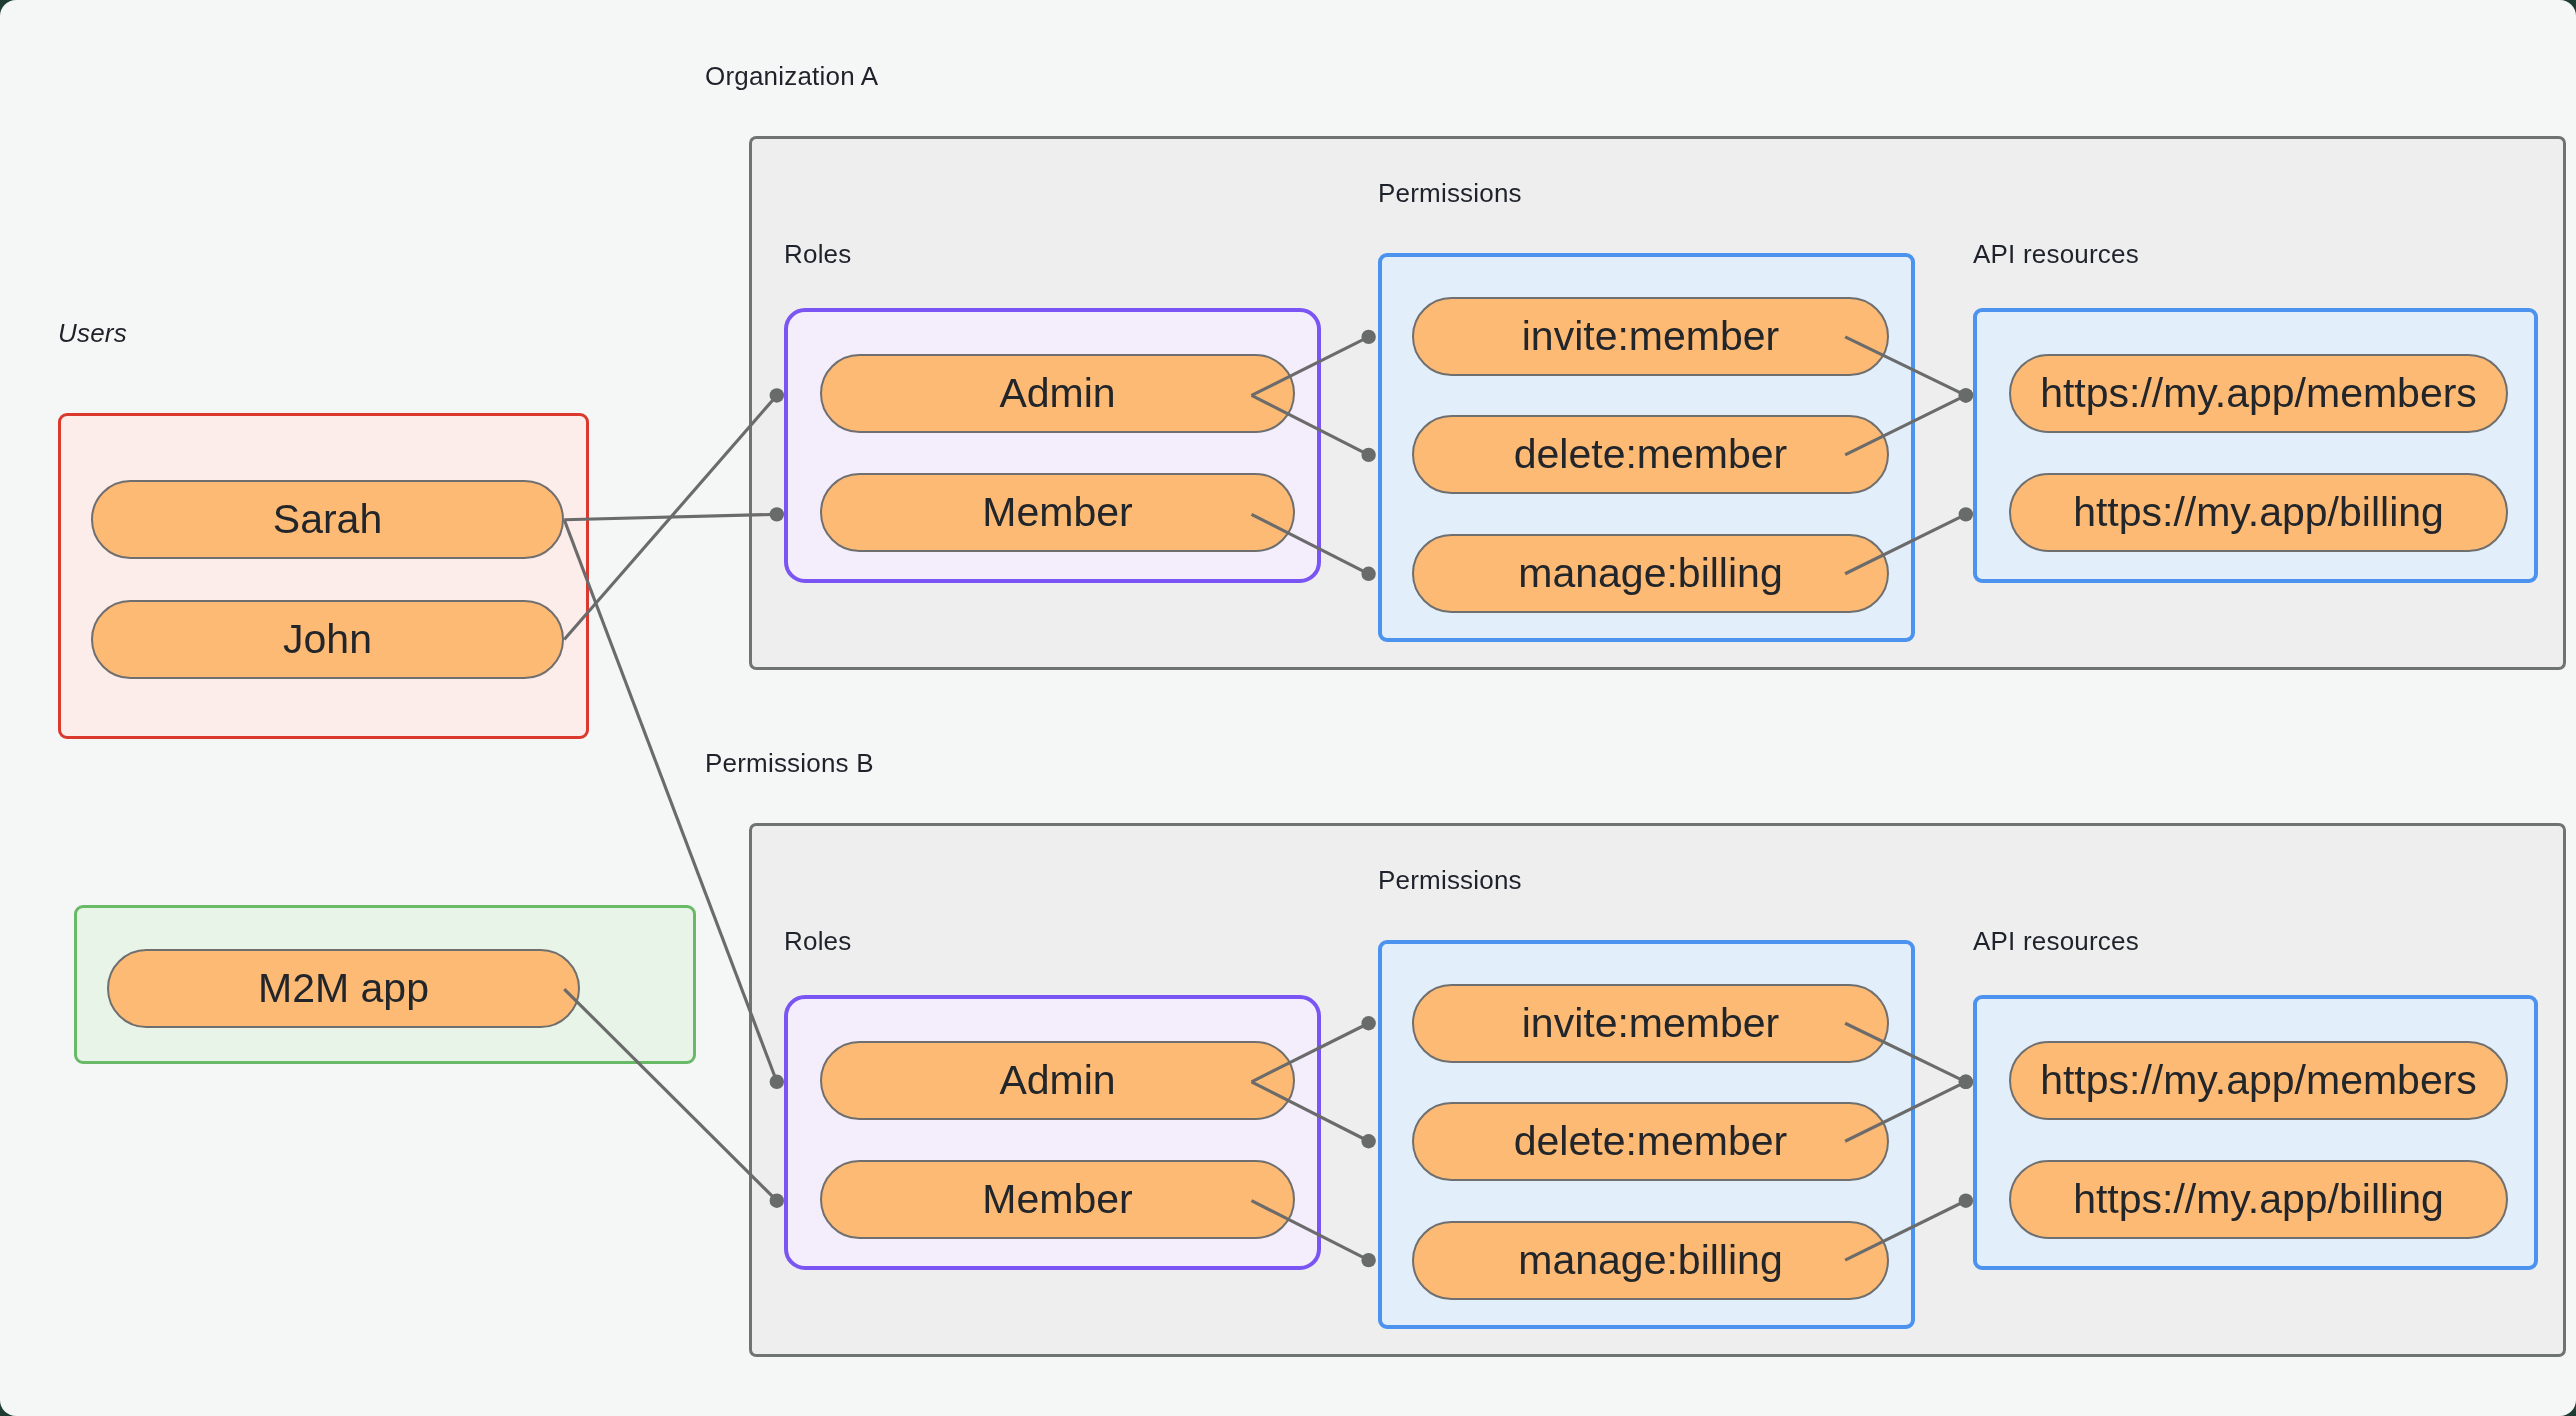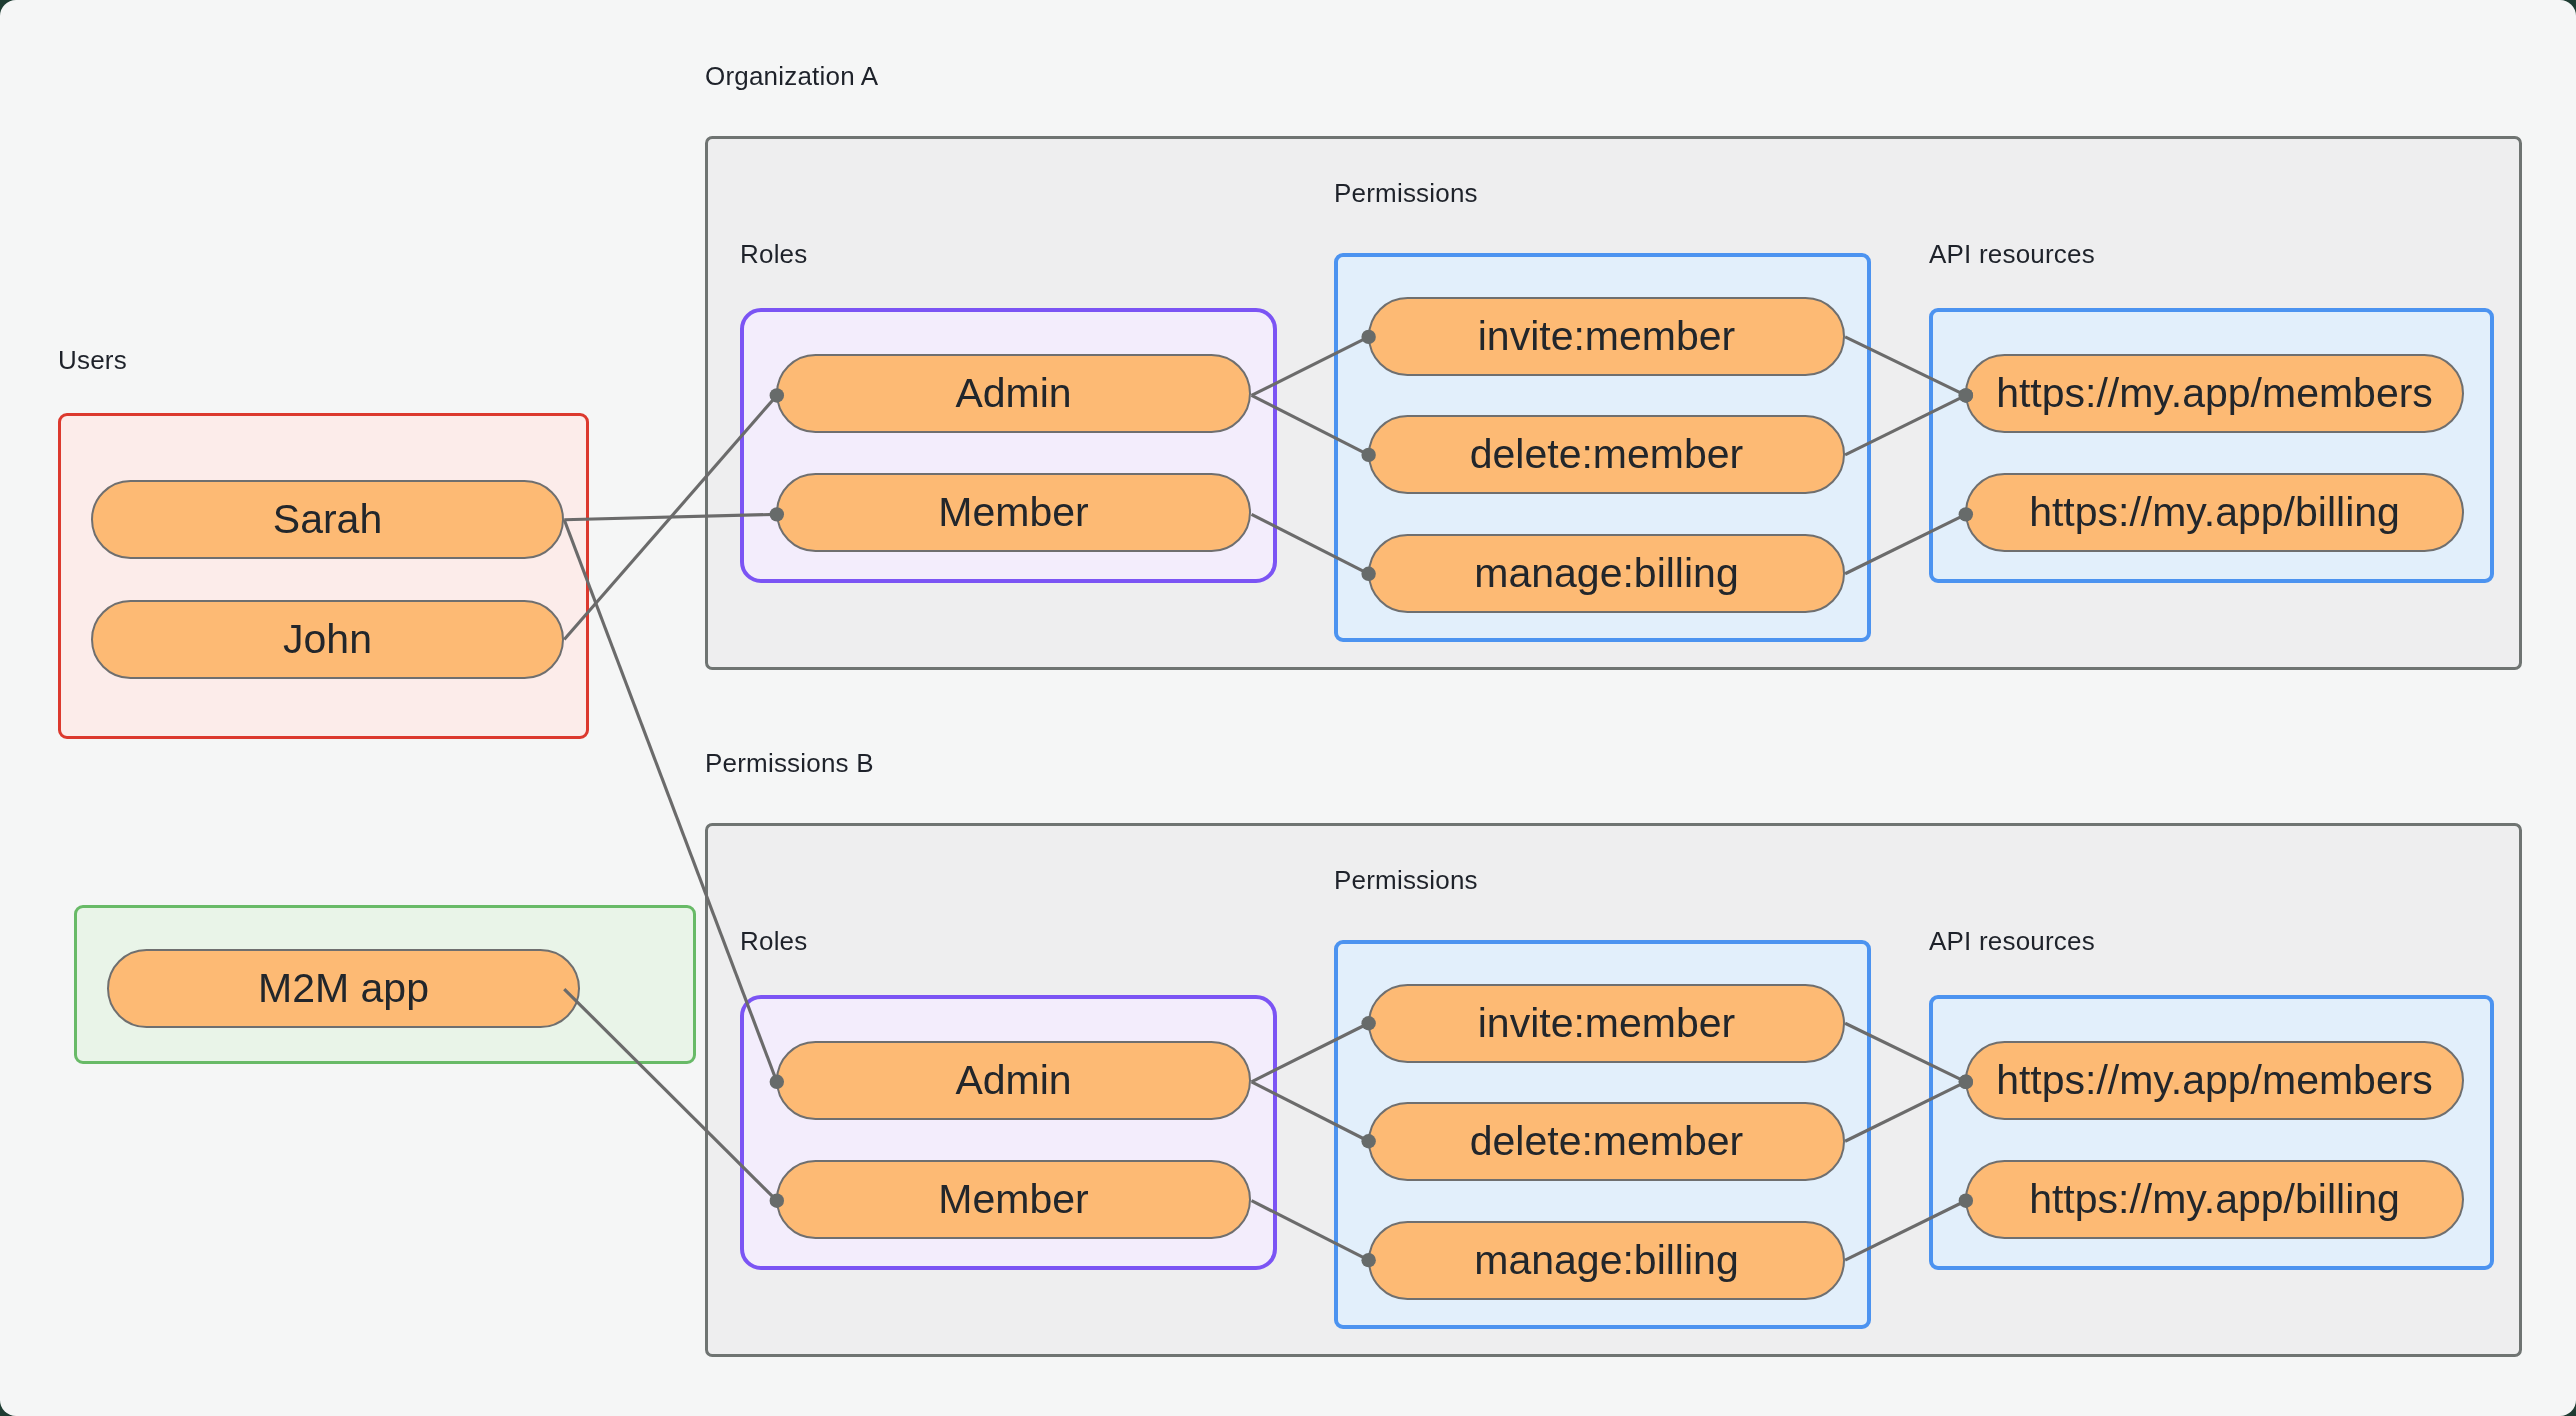--- a/index.html
+++ b/index.html
@@ -19,42 +19,42 @@
     position:absolute;
     font-size:26px;
     line-height:1.0;
     color:#1e222a;
     white-space:nowrap;
     letter-spacing:0.2px;
   }
   .gbox{position:absolute;box-sizing:border-box;}
   .users-box{background:#fcecea;border:3.6px solid #dc392e;border-radius:9px;}
   .m2m-box{background:#e9f4e8;border:3.6px solid #68ba67;border-radius:9px;}
-  .org-box{background:#eeeeef;border:3.6px solid #6f7472;border-radius:7.2px;}
+  .org-box{background:#eeeeef;border:3.6px solid #6f7472;border-radius:7.2px;margin-left:44px;}
   .roles-box{background:#f3edfc;border:4.5px solid #7b54f4;border-radius:21px;}
   .blue-box{background:#e2effb;border:4.5px solid #4c93f0;border-radius:9px;}
   .pill{
     position:absolute;box-sizing:border-box;
     background:#fdba74;border:2.7px solid #6f6f6f;border-radius:40px;
     display:flex;align-items:center;justify-content:center;
     font-size:41px;color:#22262b;white-space:nowrap;
   }
   .edges{
     position:absolute;left:0;top:0;width:2576px;height:1416px;
     pointer-events:none;z-index:40;
   }
   .edges line{stroke:#6b6b6b;stroke-width:3.5;}
   .edges circle{fill:#676b6a;}
 </style>
 </head>
 <body>
 
 <div class="canvas">
 
-  <div class="lbl" style="left:58px;top:347px;">Users</div>
+  <div class="lbl" style="left:58px;top:320px;font-style:italic;">Users</div>
   <div class="gbox users-box" style="left:58px;top:413px;width:531px;height:326px;">
     <div class="pill" style="left:30px;top:184px;width:473px;height:79px;">
       <span>John</span>
     </div>
     <div class="pill" style="left:30px;top:64px;width:473px;height:79px;">
       <span>Sarah</span>
     </div>
   </div>
 
   <div class="gbox m2m-box" style="left:74px;top:905px;width:622px;height:159px;">

